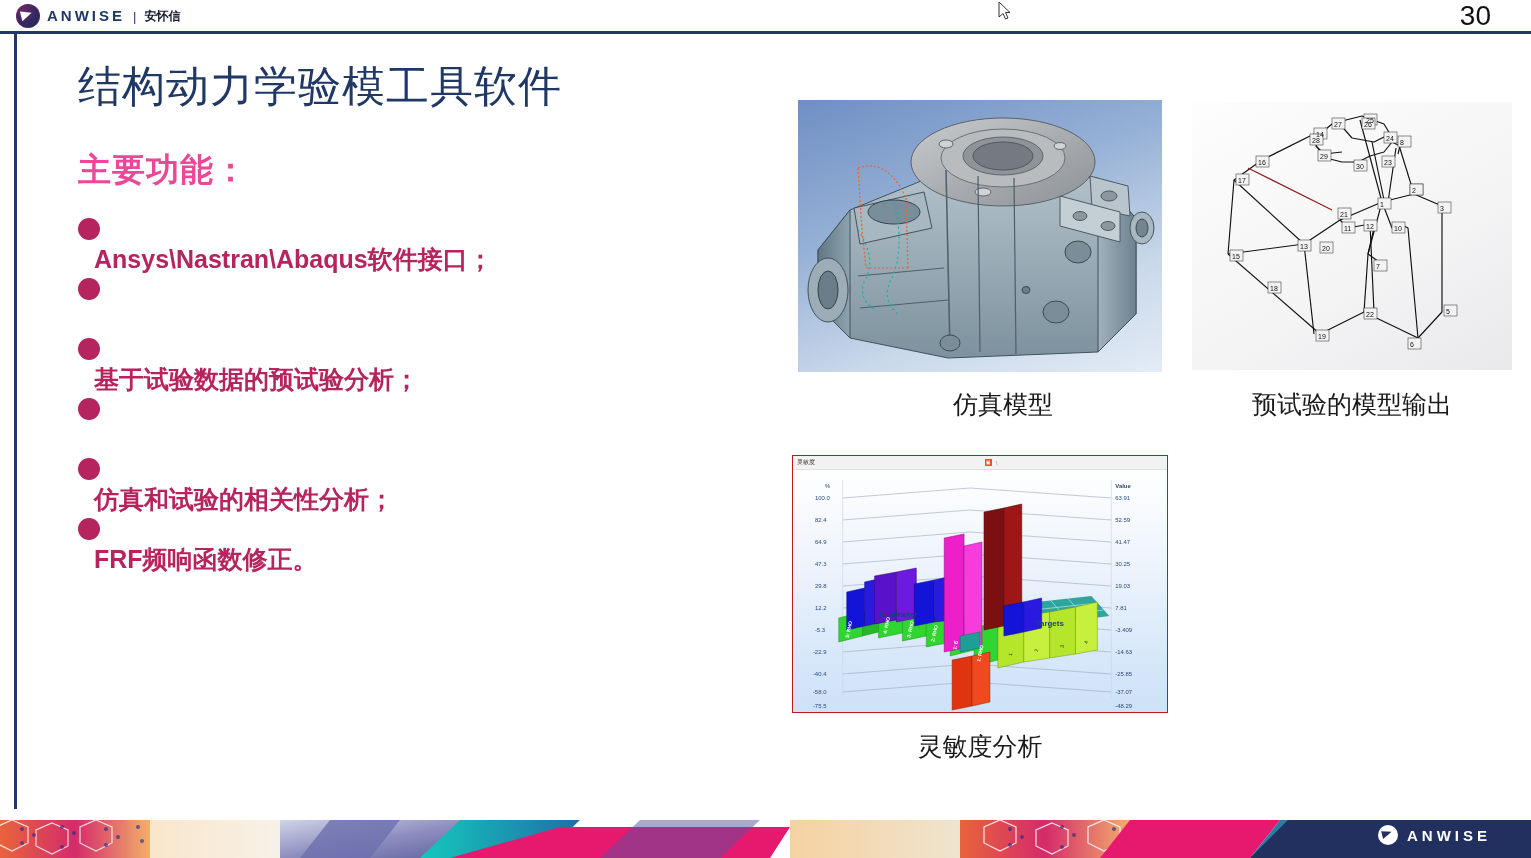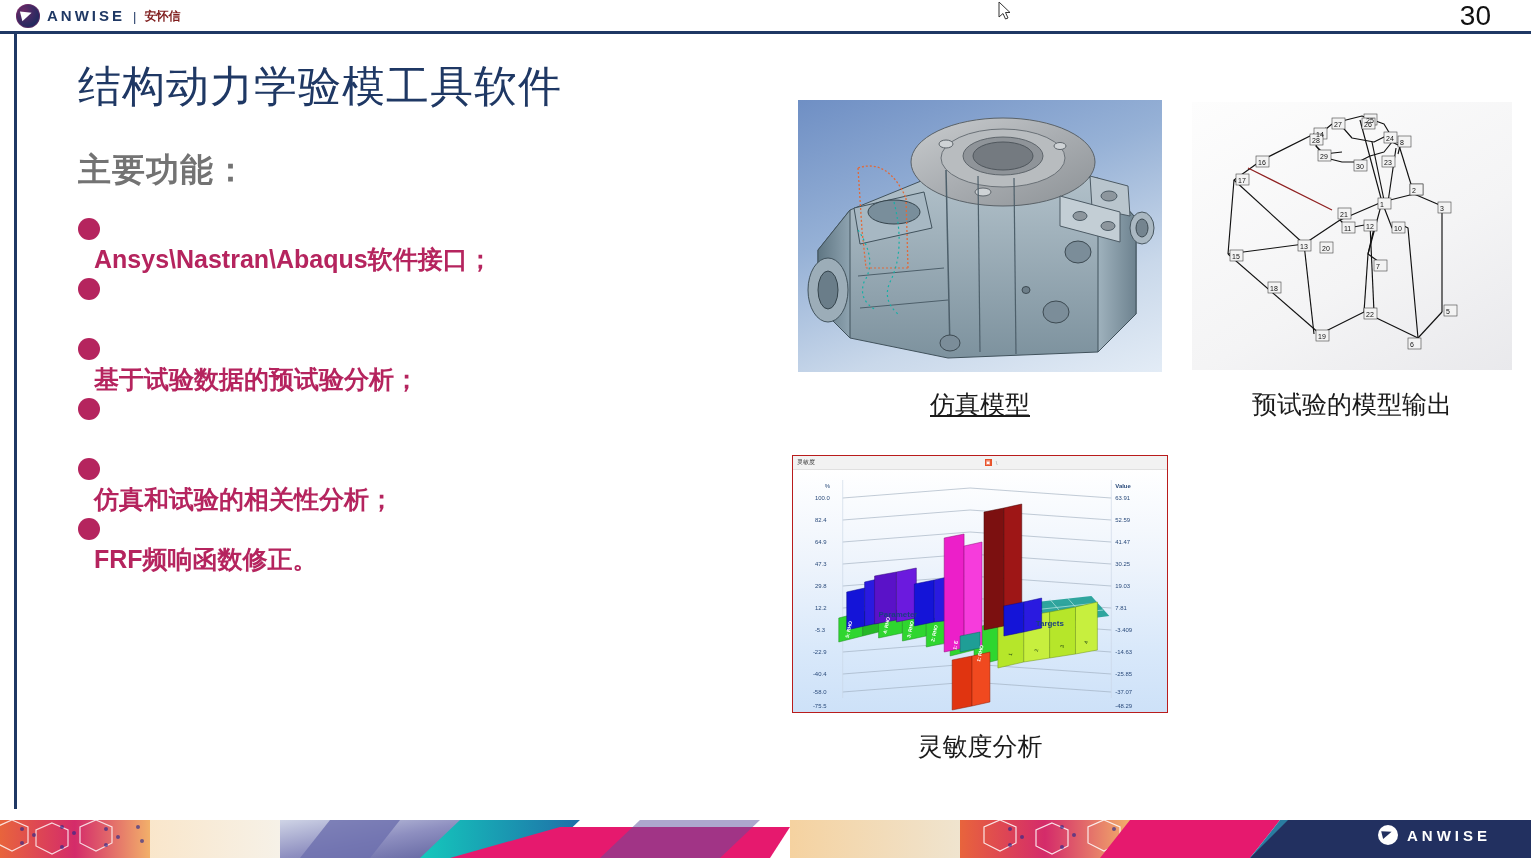--- a/index.html
+++ b/index.html
@@ -34,21 +34,21 @@
     border-left:11px solid #ffffff;
     border-top:4px solid transparent;
     border-bottom:6px solid transparent;
     transform:rotate(-14deg);
   }
   .logo-text{
     font-size:15px; font-weight:bold; letter-spacing:3px; color:#1F3864;
     line-height:24px;
   }
   .logo-sep{ color:#1F3864; font-size:13px; letter-spacing:0; padding:0 1px; }
-  .logo-cn{ font-size:12px; font-weight:bold; letter-spacing:0px; color:#7f1d1d; }
+  .logo-cn{ font-size:12px; font-weight:bold; letter-spacing:0px; color:#0f172a; }
 
   .page-number{
     position:absolute; right:40px; top:1px;
     font-size:28px; color:#111; font-family:"Liberation Sans",sans-serif;
     line-height:30px;
   }
 
   
   .left-rule{
     position:absolute; left:14px; top:34px; width:3px; height:775px;
@@ -56,21 +56,21 @@
   }
 
   
   .slide-title{
     position:absolute; left:78px; top:58px;
     font-size:43px; font-weight:normal; color:#1F3864;
     letter-spacing:1px; white-space:nowrap;
   }
   .sub-title{
     position:absolute; left:78px; top:148px;
-    font-size:33px; font-weight:bold; color:#737373;
+    font-size:33px; font-weight:bold; color:#ec4899;
     letter-spacing:1px; white-space:nowrap;
   }
 
   
   .bullets{
     position:absolute; left:78px; top:210px; width:720px;
   }
   .bullet-row{
     display:flex; align-items:flex-start; height:60px;flex-direction:column;
   }
@@ -265,21 +265,21 @@
     <ellipse cx="228" cy="190" rx="4" ry="3.5" fill="#6d7e89" stroke="#3d4a52"></ellipse>
 
     <path d="M60 68 L64 130 L68 168" stroke="#e06a3a" stroke-width="1.3" fill="none" stroke-dasharray="2 2"></path>
     <path d="M60 68 Q90 58 108 98" stroke="#e06a3a" stroke-width="1.3" fill="none" stroke-dasharray="2 2"></path>
     <path d="M108 98 L110 168" stroke="#e06a3a" stroke-width="1.3" fill="none" stroke-dasharray="2 2"></path>
     <path d="M68 168 L110 168" stroke="#e06a3a" stroke-width="1.2" fill="none" stroke-dasharray="2 2"></path>
     <path d="M60 130 Q80 160 66 182 Q60 200 78 210" stroke="#17b0a6" stroke-width="1.2" fill="none" stroke-dasharray="2 3"></path>
     <path d="M96 102 Q108 150 92 182 Q84 200 100 214" stroke="#17b0a6" stroke-width="1.2" fill="none" stroke-dasharray="2 3"></path>
   </svg>
 </div>
-<div class="fig-caption" style="left:798px; top:388px; width:364px;text-decoration:underline;">仿真模型</div>
+<div class="fig-caption" style="left:821px; top:388px; width:364px;">仿真模型</div>
 
 <div class="fig wire-box">
   <svg class="wire-svg" viewBox="0 0 320 268" preserveAspectRatio="none">
     <g stroke="#111" stroke-width="1.15" fill="none" stroke-linejoin="round">
 
       <path d="M146 20 L170 14 L192 22 L198 32 L182 40 L160 36 Z"></path>
       <path d="M140 22 L128 32 L124 44 L132 52 L150 50"></path>
       <path d="M124 44 L134 56 L150 60 L166 60 L178 54"></path>
       <path d="M178 54 L192 50 L200 40"></path>
       <path d="M200 40 L208 44 L206 52"></path>

